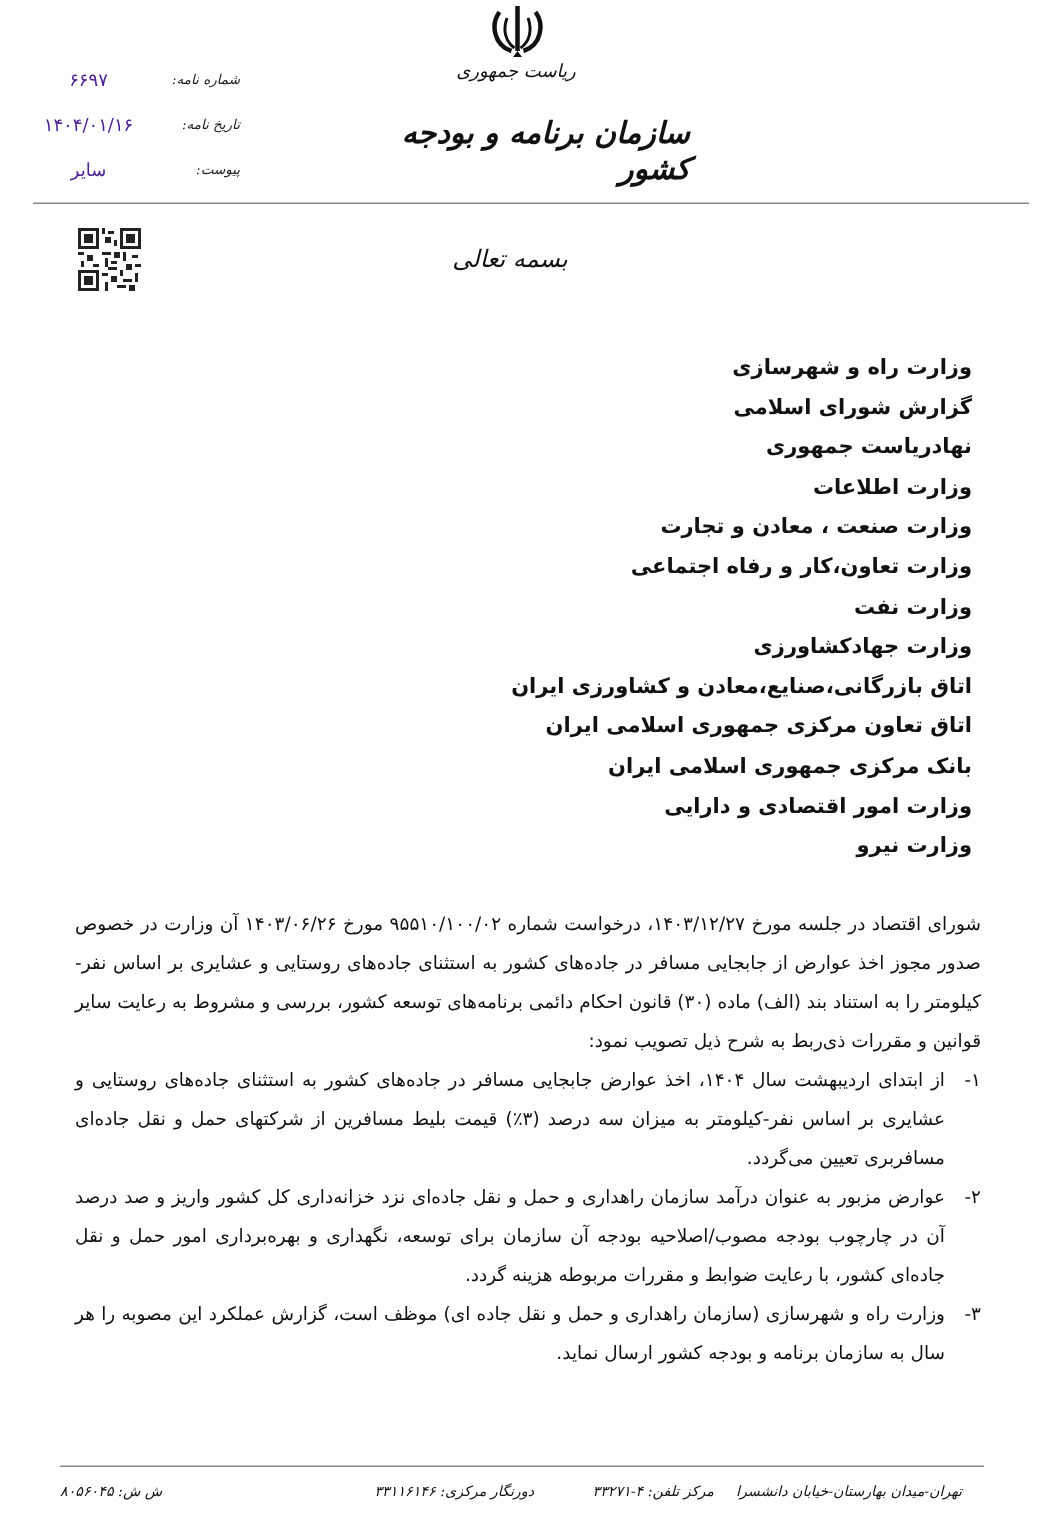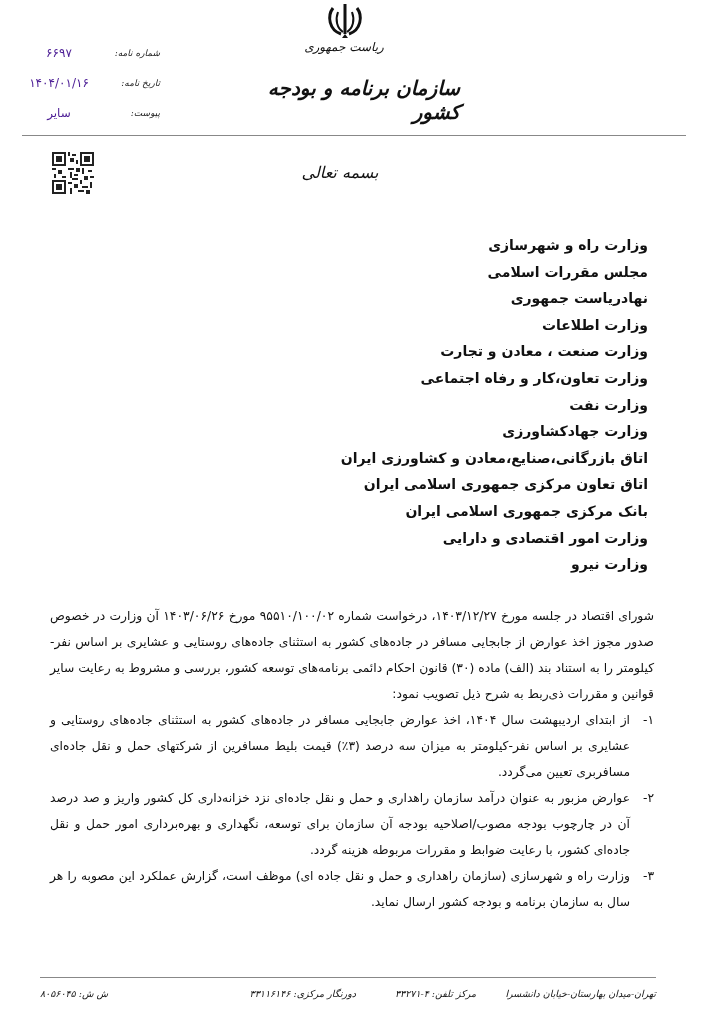--- a/index.html
+++ b/index.html
@@ -20,21 +20,21 @@
   .bismillah { left: 300px; top: 163px; width: 80px; text-align: center; font-family: "DejaVu Serif", serif; font-style: italic; font-size: 16px; direction: rtl; }
   .recipients { right: 56px; top: 232px; width: 400px; direction: rtl; text-align: right; }
   .recipient { font-family: "DejaVu Sans", sans-serif; font-weight: bold; font-size: 14px; line-height: 26.6px; white-space: nowrap; }
   .body-text { left: 50px; top: 603px; width: 604px; direction: rtl; text-align: justify; font-size: 12.3px; line-height: 26px; }
   .intro { text-align-last: right; }
   .item { display: flex; flex-direction: row; }
   .item-num { width: 24px; flex: none; }
   .item-text { flex: 1; text-align: justify; text-align-last: right; }
   .footer-line { left: 40px; top: 977px; width: 616px; height: 1px; background: #888; }
   .footer { left: 40px; top: 988px; width: 616px; direction: rtl; display: flex; flex-direction: row; font-family: "DejaVu Serif", serif; font-style: italic; font-size: 9.5px; align-items: center; }
-  .f-address { width: 180px; text-align: right; }
+  .f-address { width: 180px; text-align: center; }
   .f-phone { width: 120px; }
   .f-fax { width: 150px; text-align: right; }
   .f-postal { flex: 1; text-align: left; }
 </style>
 </head>
 <body>
 
 <svg class="abs emblem" viewBox="0 0 40 36">
   <path d="M8 6 C2 14 4 28 16 32" fill="none" stroke="#111" stroke-width="3"></path>
   <path d="M32 6 C38 14 36 28 24 32" fill="none" stroke="#111" stroke-width="3"></path>
@@ -101,21 +101,21 @@
       <rect x="9" y="18" width="1" height="3"></rect>
       <rect x="13" y="19" width="3" height="1"></rect>
     <rect x="17" y="19" width="2" height="2"></rect>
   </g>
 </svg>
 
 <div class="abs bismillah">بسمه تعالی</div>
 
 <div class="abs recipients">
   <div class="recipient">وزارت راه و شهرسازی</div>
-  <div class="recipient">مجلس مقررات اسلامی</div>
+  <div class="recipient">گزارش شورای اسلامی</div>
   <div class="recipient">نهادریاست جمهوری</div>
   <div class="recipient">وزارت اطلاعات</div>
   <div class="recipient">وزارت صنعت ، معادن و تجارت</div>
   <div class="recipient">وزارت تعاون،کار و رفاه اجتماعی</div>
   <div class="recipient">وزارت نفت</div>
   <div class="recipient">وزارت جهادکشاورزی</div>
   <div class="recipient">اتاق بازرگانی،صنایع،معادن و کشاورزی ایران</div>
   <div class="recipient">اتاق تعاون مرکزی جمهوری اسلامی ایران</div>
   <div class="recipient">بانک مرکزی جمهوری اسلامی ایران</div>
   <div class="recipient">وزارت امور اقتصادی و دارایی</div>

